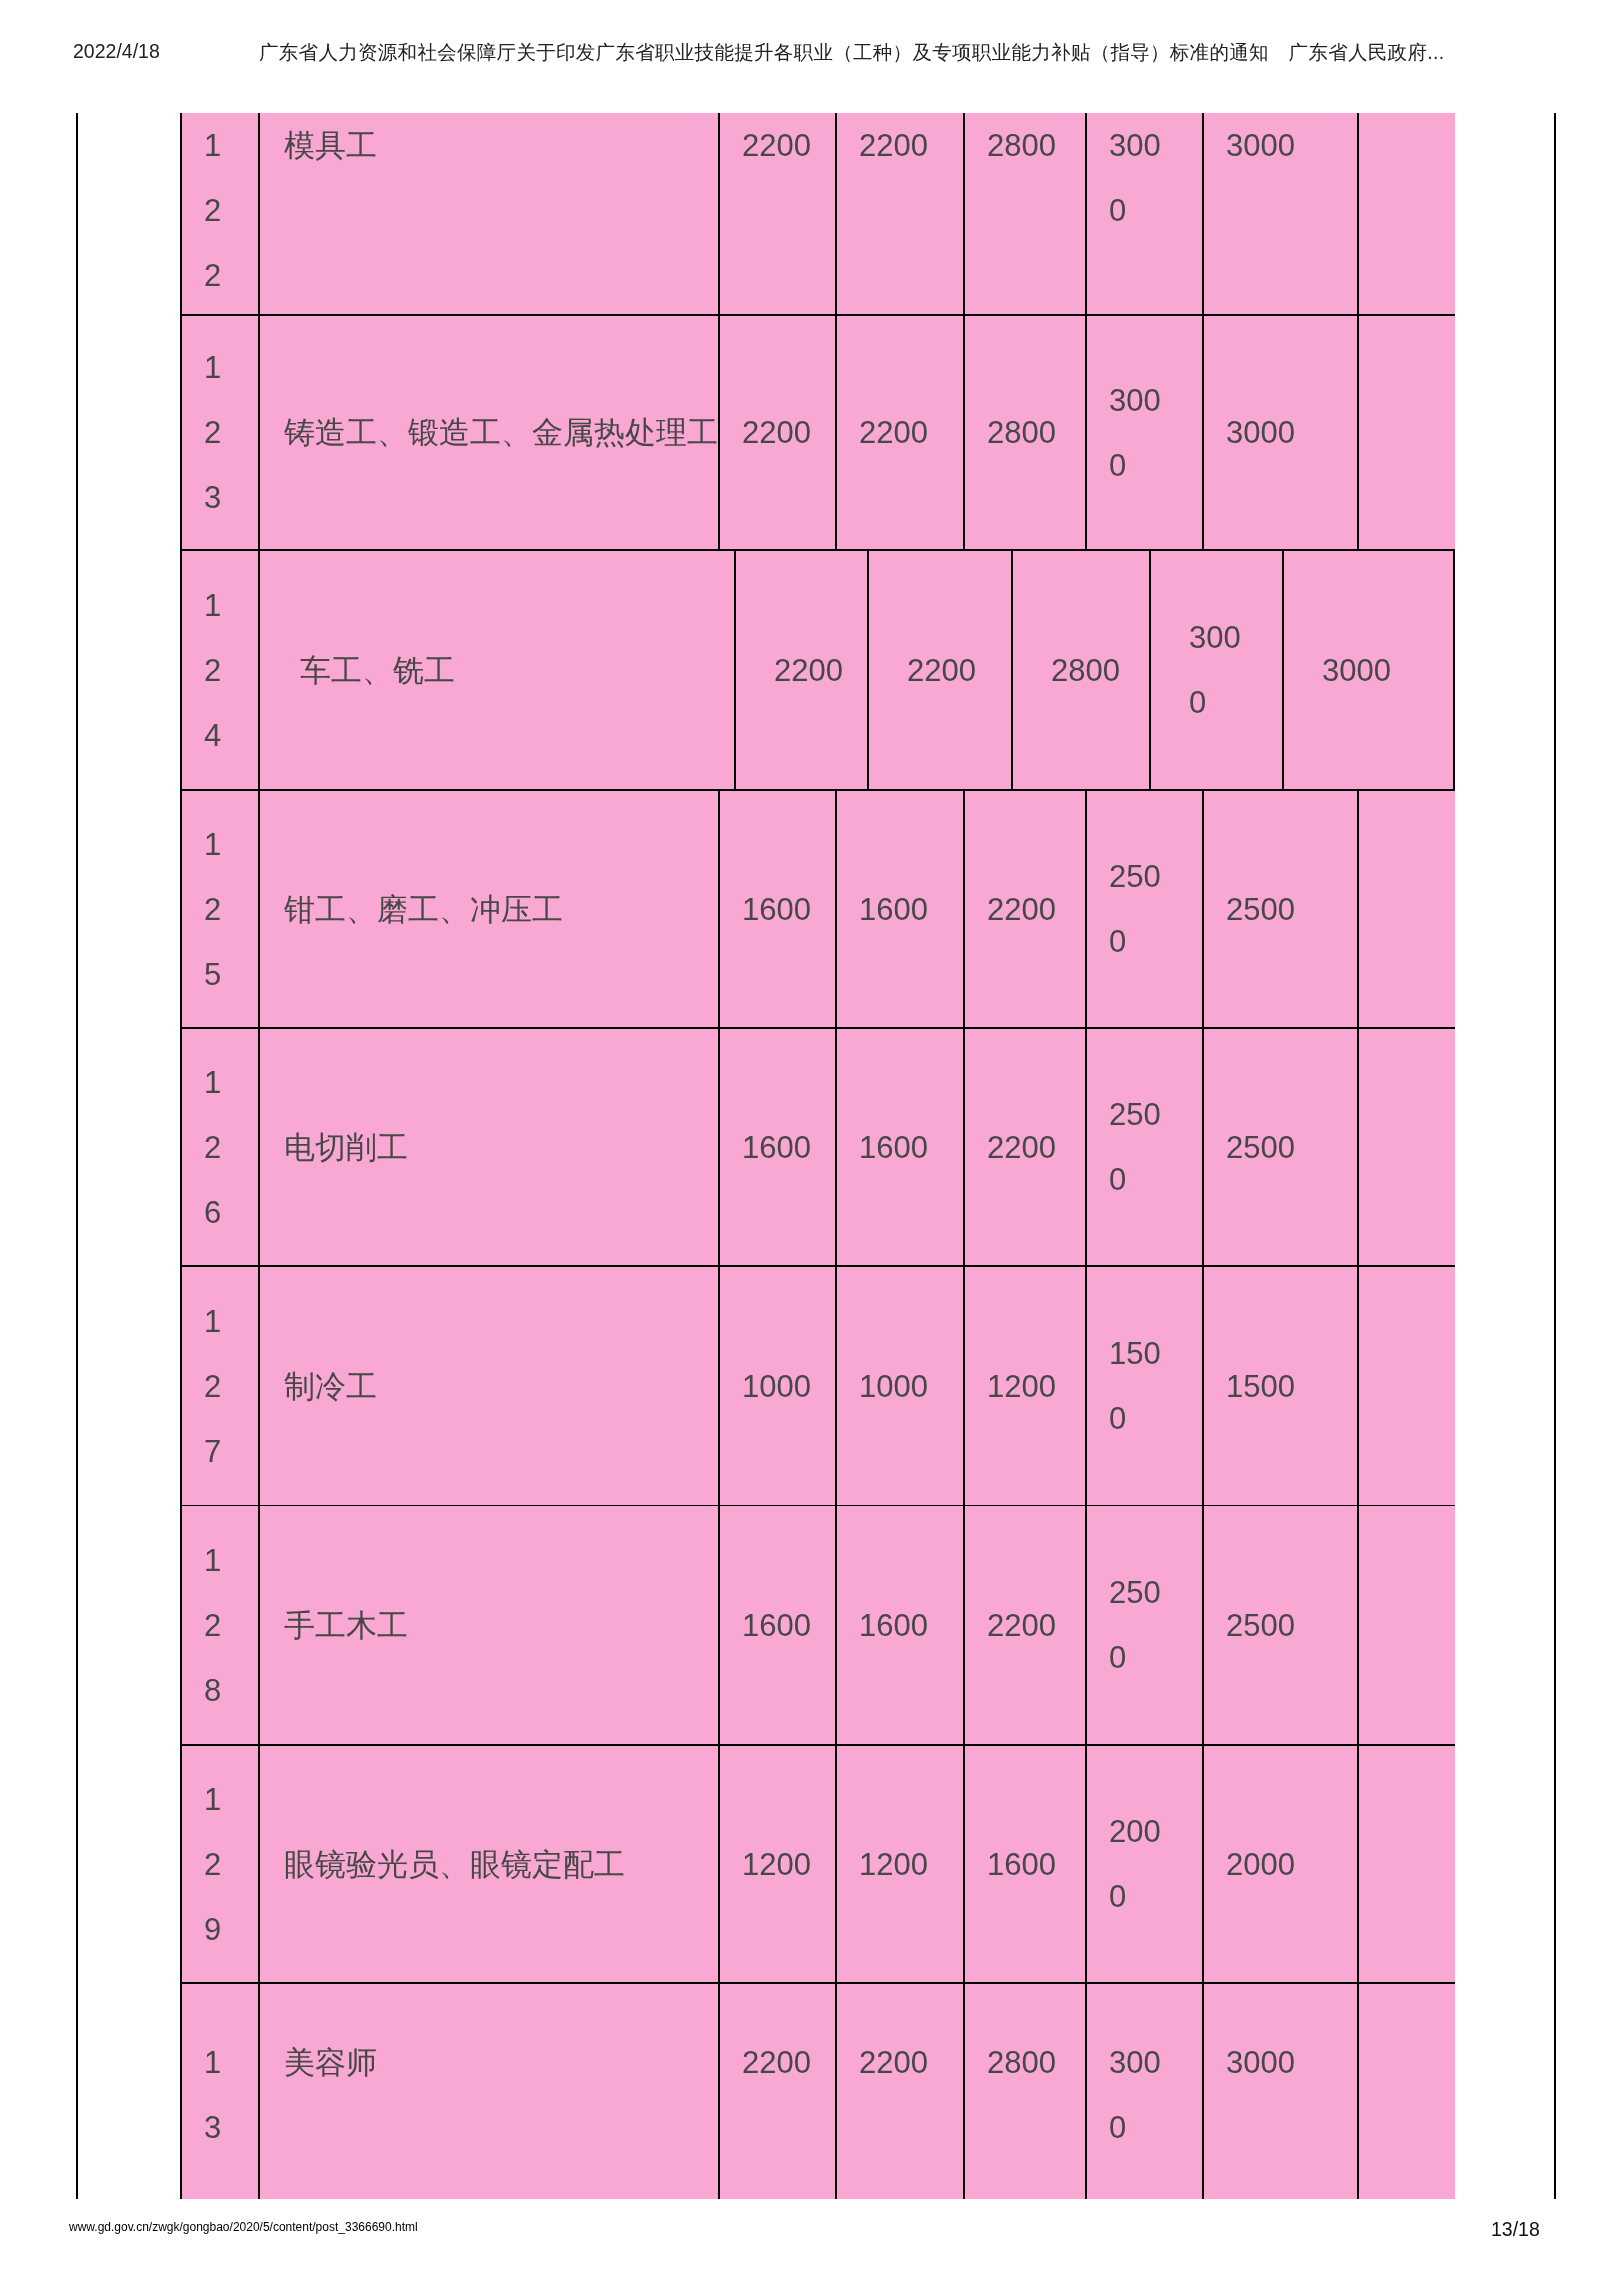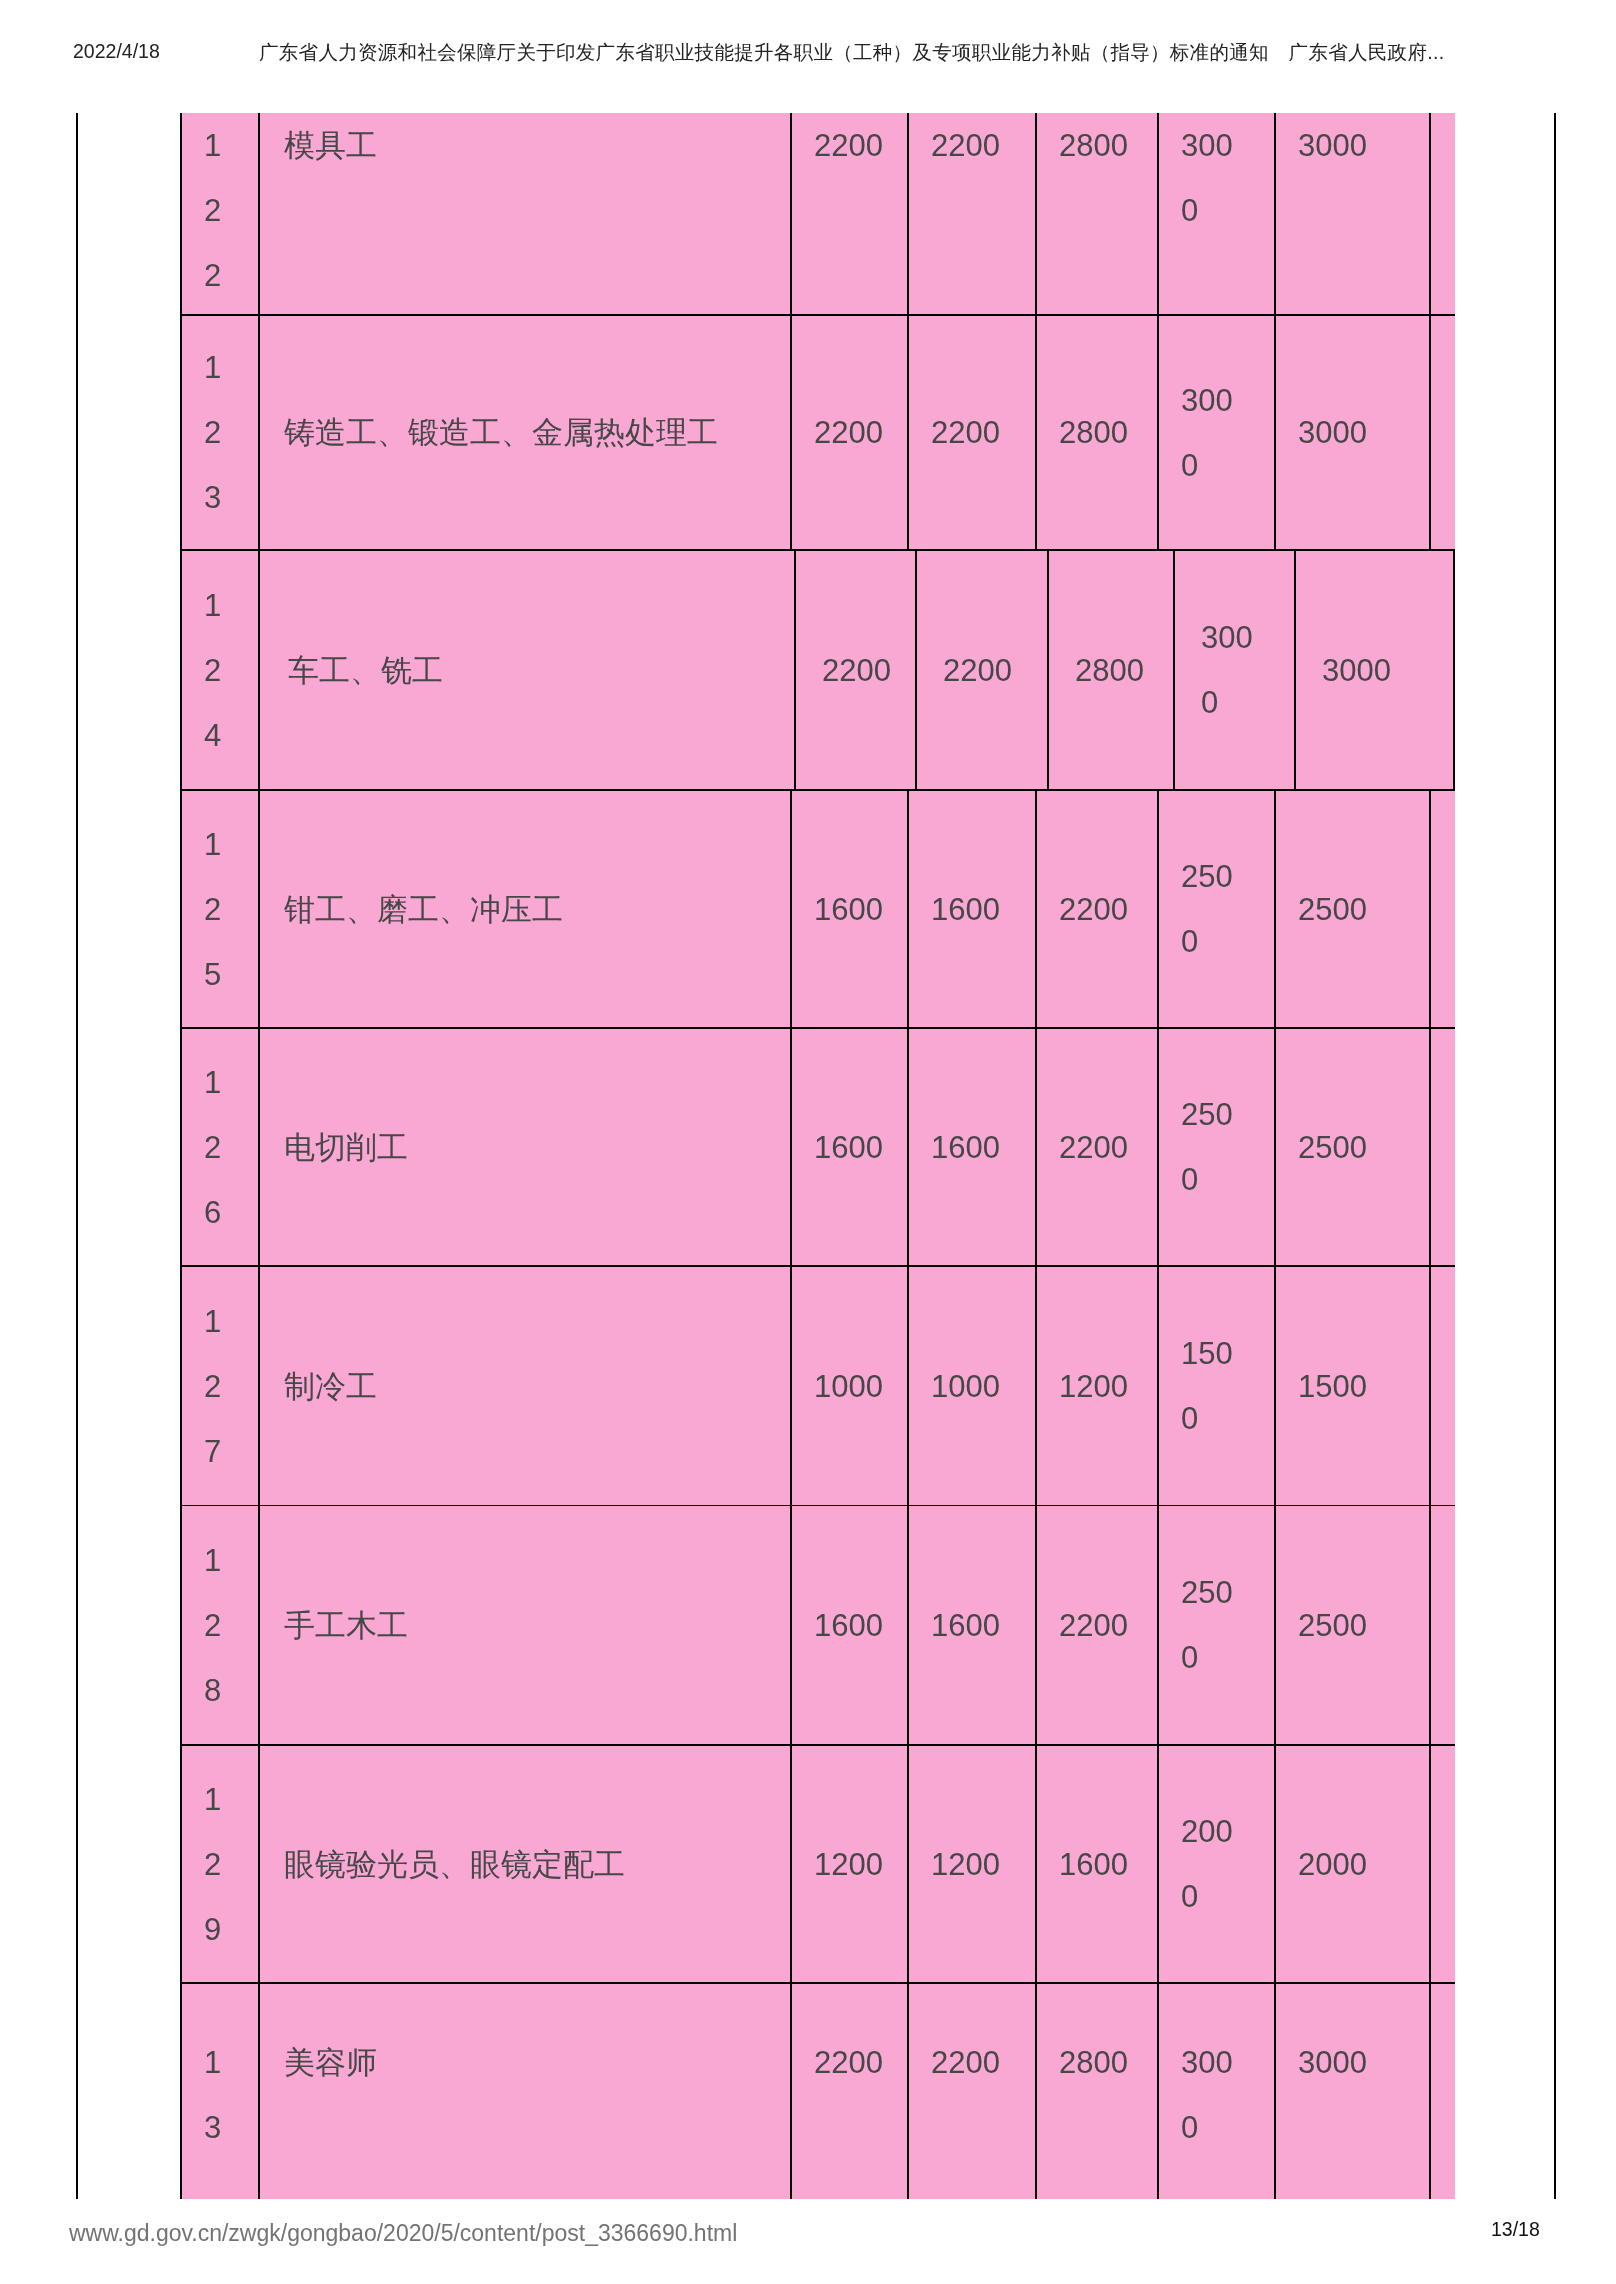--- a/index.html
+++ b/index.html
@@ -17,33 +17,33 @@
 
   
   .row{position:absolute;left:180px;width:1275px;box-sizing:border-box;display:flex;
        border-left:2px solid #000;border-bottom:2.6px solid #000;background:#f9a8d4;}
   .row.clip-bottom{border-bottom:none;overflow:hidden;}
   .cell{box-sizing:border-box;border-right:2px solid #000;display:flex;align-items:center;
         padding-left:22px;overflow:hidden;}
   .row.clip-top .cell{align-items:flex-start;}
   .row.clip-bottom .cell{align-items:flex-start;padding-top:46px;}
   .c-no{width:78px;}
-  .c-name{width:532px;padding-left:24px;}
+  .c-name{width:460px;padding-left:24px;}
   .c-v1{width:117px;}
   .c-v2{width:128px;}
   .c-v3{width:122px;}
   .c-v4{width:117px;}
   .c-v5{width:155px;}
   .txt{font-size:31px;color:#474747;line-height:65px;}
   .no-txt{width:26px;word-break:break-all;}
   .name-txt{white-space:nowrap;line-height:65px;}
   .wrap3{width:65px;word-break:break-all;}
 
   
-  .ftr-url{position:absolute;left:69px;top:2220px;font-size:23px;color:#737373;white-space:nowrap;}
+  .ftr-url{position:absolute;left:69px;top:2220px;font-size:12px;color:#000000;white-space:nowrap;}
   .ftr-page{position:absolute;left:1491px;top:2218px;font-size:19.5px;color:#111111;white-space:nowrap;}
 </style>
 </head>
 <body>
 
 <div class="page">
 
   <div class="hdr-date">2022/4/18</div>
   <div class="hdr-title">广东省人力资源和社会保障厅关于印发广东省职业技能提升各职业（工种）及专项职业能力补贴（指导）标准的通知　广东省人民政府...</div>
 

